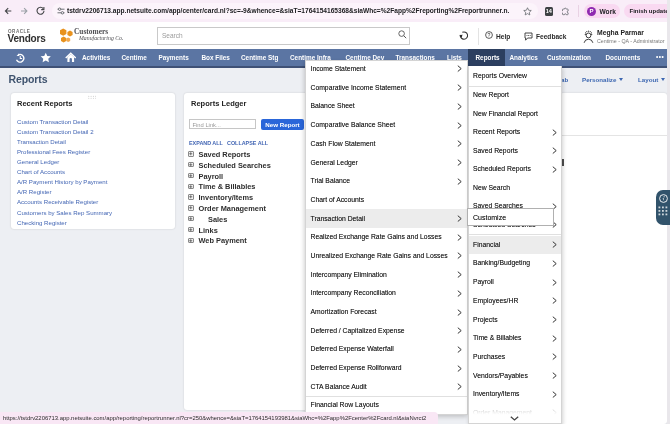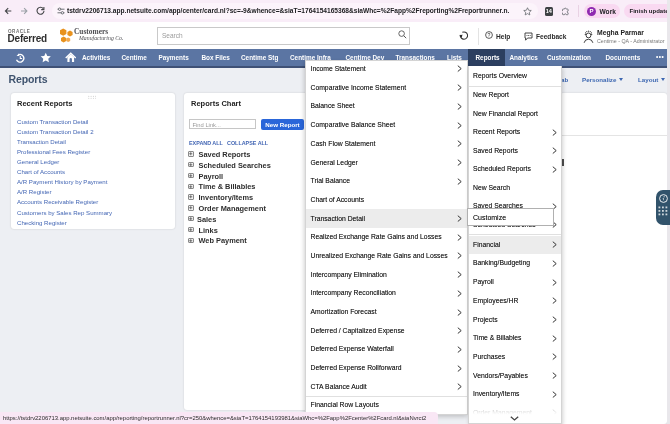--- a/index.html
+++ b/index.html
@@ -104,21 +104,21 @@
   </svg>
   <div class="abs" style="left:578px;top:5px;width:1px;height:12px;background:#e9d2e4"></div>
   <div class="abs pinkpill" id="workpill"></div>
   <div class="abs" id="pcirc">P</div>
   <div class="abs" id="worktxt">Work</div>
   <div class="abs pinkpill" id="finpill"></div>
   <div class="abs" id="fintxt">Finish update</div>
 
   <div class="abs" id="header"></div>
   <div class="abs" id="oracle">ORACLE</div>
-  <div class="abs" id="netsuite">Deferred</div>
+  <div class="abs" id="netsuite">Vendors</div>
   <svg class="abs" style="left:60px;top:28px" width="14" height="15" viewBox="0 0 14 15">
     <g fill="#e8921e">
       <polygon points="3.2,0.5 6.4,2.3 6.4,5.9 3.2,7.7 0,5.9 0,2.3"></polygon>
       <polygon points="10,2.6 12.6,4.1 12.6,7.1 10,8.6 7.4,7.1 7.4,4.1"></polygon>
       <polygon points="3.6,8.6 6.2,10.1 6.2,13.1 3.6,14.6 1,13.1 1,10.1"></polygon>
     </g>
     <g fill="#f2a94f">
       <polygon points="8.2,9.4 10.2,10.6 10.2,12.9 8.2,14.1 6.2,12.9 6.2,10.6"></polygon>
     </g>
   </svg>
@@ -206,21 +206,21 @@
         <circle cx="10" cy="1" r="0.7"></circle>
         <circle cx="1" cy="3.5" r="0.7"></circle>
         <circle cx="4" cy="3.5" r="0.7"></circle>
         <circle cx="7" cy="3.5" r="0.7"></circle>
         <circle cx="10" cy="3.5" r="0.7"></circle>
       </g>
   </svg>
   <div class="abs cardh" style="left:17px;top:98.8px">Recent Reports</div>
 
   <div class="abs card" id="card2"></div>
-  <div class="abs cardh" style="left:191px;top:98.8px">Reports Chart</div>
+  <div class="abs cardh" style="left:191px;top:98.8px">Reports Ledger</div>
   <div class="abs" id="findlink"></div>
   <div class="abs" id="findph">Find Link...</div>
   <div class="abs" id="newreport">New Report</div>
   <div class="abs capslink" style="left:189px;top:140px">EXPAND ALL</div>
   <div class="abs capslink" style="left:227px;top:140px">COLLAPSE ALL</div>
 
   <div class="abs card" id="card3"></div>
   <div class="abs ptools" style="left:561px">ab</div>
   <div class="abs ptools" style="left:582px">Personalize</div>
   <div class="abs" style="left:619px;top:78px;width:0;height:0;border-left:2.8px solid transparent;border-right:2.8px solid transparent;border-top:3.5px solid #3d67b1"></div>
@@ -287,21 +287,21 @@
   <div class="abs tree" style="left:198.5px;top:193.1px">Inventory/Items</div>
   <div class="abs plus" style="left:188px;top:205.1px"></div>
   <svg class="abs" style="left:188px;top:205.1px" width="5.5" height="5.5" viewBox="0 0 5.5 5.5">
       <path d="M1.2 2.75 H4.3 M2.75 1.2 V4.3" stroke="#555" stroke-width="0.8"></path>
     </svg>
   <div class="abs tree" style="left:198.5px;top:203.9px">Order Management</div>
   <div class="abs plus" style="left:188px;top:215.9px"></div>
   <svg class="abs" style="left:188px;top:215.9px" width="5.5" height="5.5" viewBox="0 0 5.5 5.5">
       <path d="M1.2 2.75 H4.3 M2.75 1.2 V4.3" stroke="#555" stroke-width="0.8"></path>
     </svg>
-  <div class="abs tree" style="left:197px;top:214.7px">Sales</div>
+  <div class="abs tree" style="left:208px;top:214.7px">Sales</div>
   <div class="abs plus" style="left:188px;top:226.7px"></div>
   <svg class="abs" style="left:188px;top:226.7px" width="5.5" height="5.5" viewBox="0 0 5.5 5.5">
       <path d="M1.2 2.75 H4.3 M2.75 1.2 V4.3" stroke="#555" stroke-width="0.8"></path>
     </svg>
   <div class="abs tree" style="left:198.5px;top:225.5px">Links</div>
   <div class="abs plus" style="left:188px;top:237.5px"></div>
   <svg class="abs" style="left:188px;top:237.5px" width="5.5" height="5.5" viewBox="0 0 5.5 5.5">
       <path d="M1.2 2.75 H4.3 M2.75 1.2 V4.3" stroke="#555" stroke-width="0.8"></path>
     </svg>
   <div class="abs tree" style="left:198.5px;top:236.3px">Web Payment</div>

